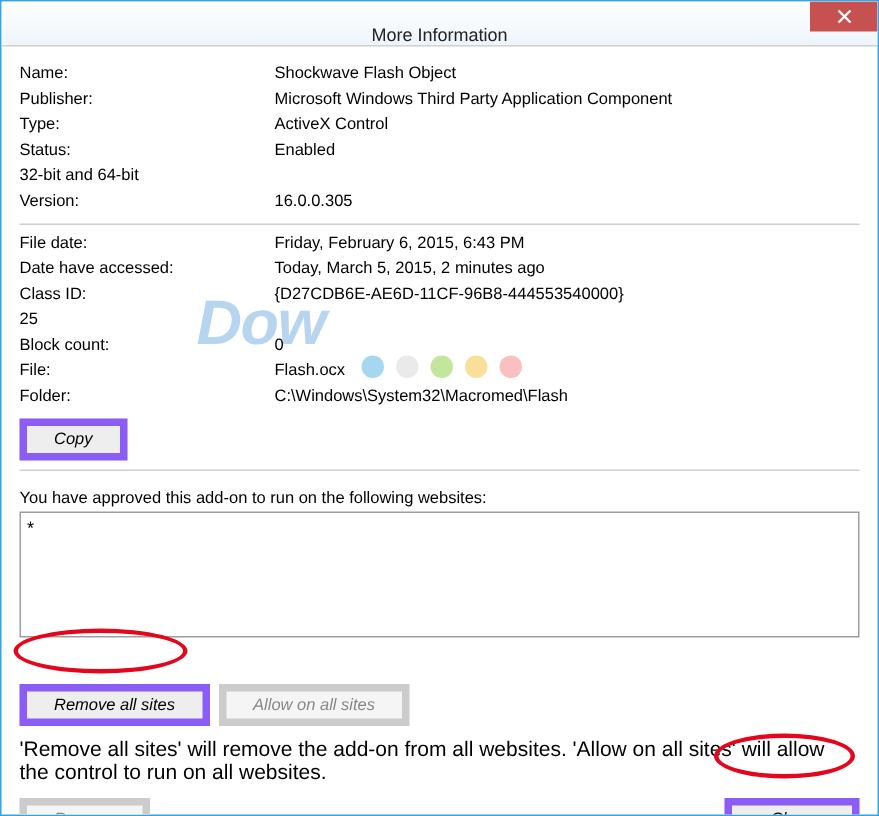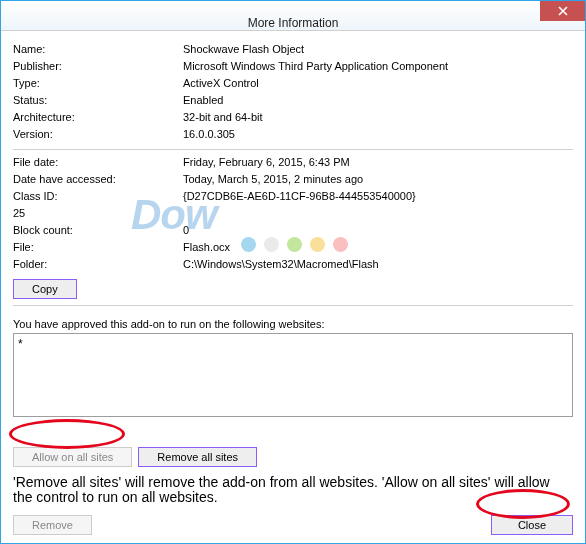--- a/index.html
+++ b/index.html
@@ -83,25 +83,26 @@
 }
 .row .lbl { width: 170px; }
 .row .val { flex: 1; }
 .sep {
   border: none;
   border-top: 1px solid #cfcfcf;
   margin: 6px 0 4px 0;
 }
 .btn {
   background: #eee;
-  border: 1px solid #8b5cf6;
+  border: 5px solid #8b5cf6;
   padding: 3px 18px;
   font-size: 11px;
   font-family: inherit;
   cursor: pointer;
+  font-style: italic;
 }
 .btn:disabled {
   color: #888;
   border-color: #ccc;
   background: #f5f5f5;
 }
 .copy-wrap { margin-top: 6px; }
 .approved-text { margin-top: 12px; font-size: 11px; }
 .sites-box {
   width: 100%;
@@ -173,21 +174,20 @@
       </div>
     <div class="row">
         <span class="lbl">Type:</span>
         <span class="val">ActiveX Control</span>
       </div>
     <div class="row">
         <span class="lbl">Status:</span>
         <span class="val">Enabled</span>
       </div>
     <div class="row">
-        <span class="lbl">Architecture:</span>
         <span class="val">32-bit and 64-bit</span>
       </div>
     <div class="row">
         <span class="lbl">Version:</span>
         <span class="val">16.0.0.305</span>
       </div>
     <hr class="sep">
     <div class="row">
         <span class="lbl">File date:</span>
         <span class="val">Friday, February 6, 2015, 6:43 PM</span>
@@ -218,22 +218,22 @@
 
     <div class="copy-wrap">
       <button class="btn">Copy</button>
     </div>
     <hr class="sep">
 
     <div class="approved-text">You have approved this add-on to run on the following websites:</div>
     <textarea class="sites-box" readonly="" style="">*</textarea>
 
     <div class="btn-row">
+      <button class="btn">Remove all sites</button>
       <button class="btn" disabled="">Allow on all sites</button>
-      <button class="btn">Remove all sites</button>
     </div>
 
     <div class="note">'Remove all sites' will remove the add-on from all websites. 'Allow on all sites' will allow the control to run on all websites.</div>
 
     <div class="bottom-row">
       <button class="btn" disabled="">Remove</button>
       <button class="btn" style="padding:3px 26px">Close</button>
     </div>
   </div>
 </div>

